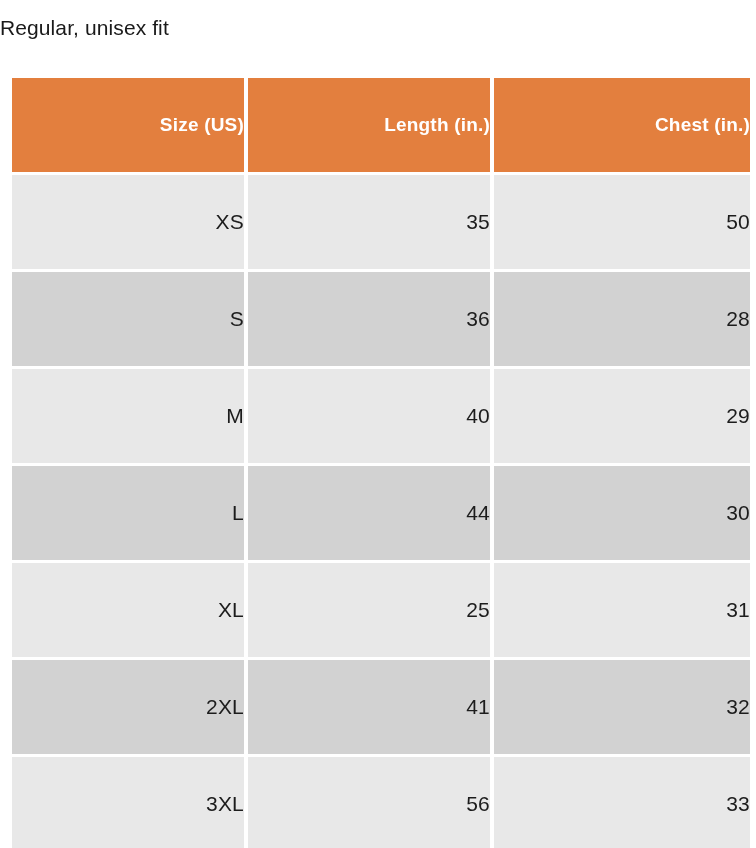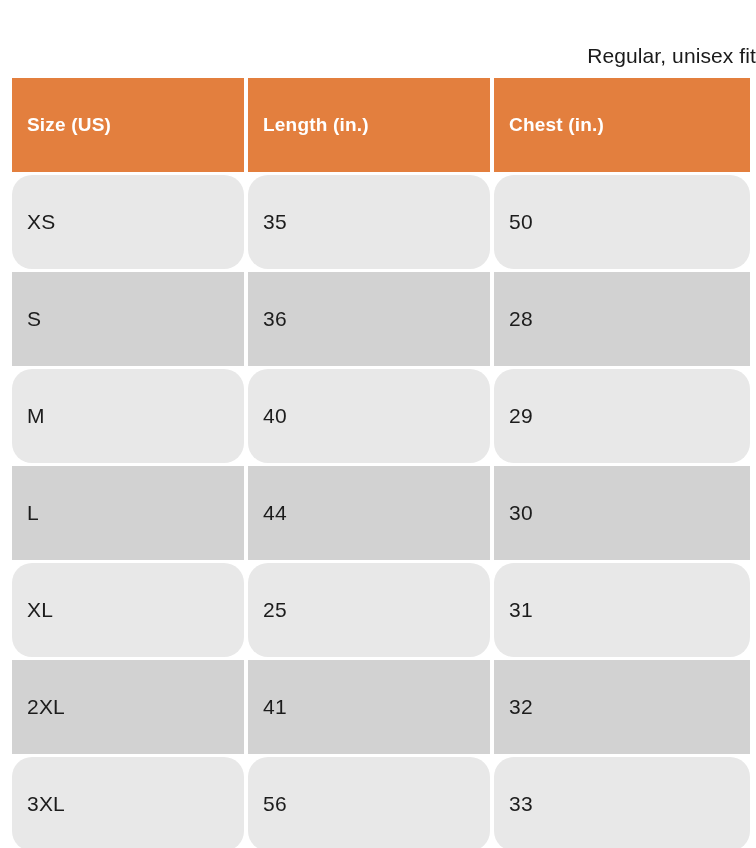--- a/index.html
+++ b/index.html
@@ -23,46 +23,45 @@
   }
 
   
   .chart-title {
     position: absolute;
     left: 0;
     top: 0;
     width: 756px;
     height: 56px;
     line-height: 56px;
-    text-align: right;
+    text-align: left;
     font-size: 21px;
     font-weight: 400;
     color: #1a1a1a;
     letter-spacing: 0.1px;
     white-space: nowrap;
-    margin-top: 28px;
   }
 
   
   .size-table {
     position: absolute;
     left: 8px;
     top: 75px;
     width: 740px;
     border-collapse: separate;
     border-spacing: 4px 3px;
     table-layout: fixed;
   }
   .size-table tr { height: 0; }
 
   .size-table th,
   .size-table td {
-    padding: 15px;
+    padding: 0;
     margin: 12px;
-    text-align: left;
+    text-align: right;
     vertical-align: middle;
     box-sizing: border-box;
   }
 
   
   .col-size   { width: 232px; }
   .col-chest  { width: 242px; }
   .col-length { width: 256px; }
 
   .size-table thead th {
@@ -76,21 +75,21 @@
   }
 
   .size-table tbody td {
     height: 94px;
     font-size: 21px;
     font-weight: 400;
     color: #1c1c1c;
     letter-spacing: 0.2px;
   }
 
-  .size-table tbody tr.row-odd td  { background: #E8E8E8; border-radius: 20px; }
+  .size-table tbody tr.row-odd td  { background: #E8E8E8; }
   .size-table tbody tr.row-even td { background: #D2D2D2; }
 </style>
 </head>
 <body>
 
 <div class="page">
 
   <div class="chart-title">Regular, unisex fit</div>
 
   <table class="size-table">

